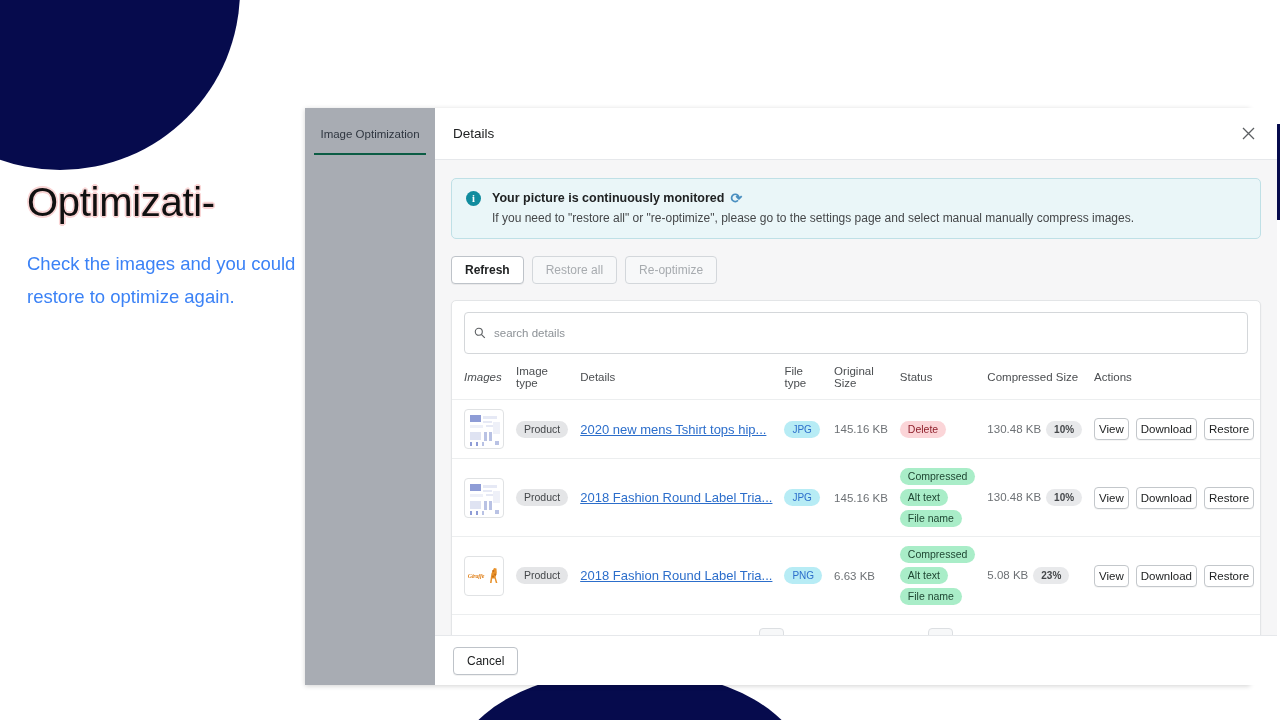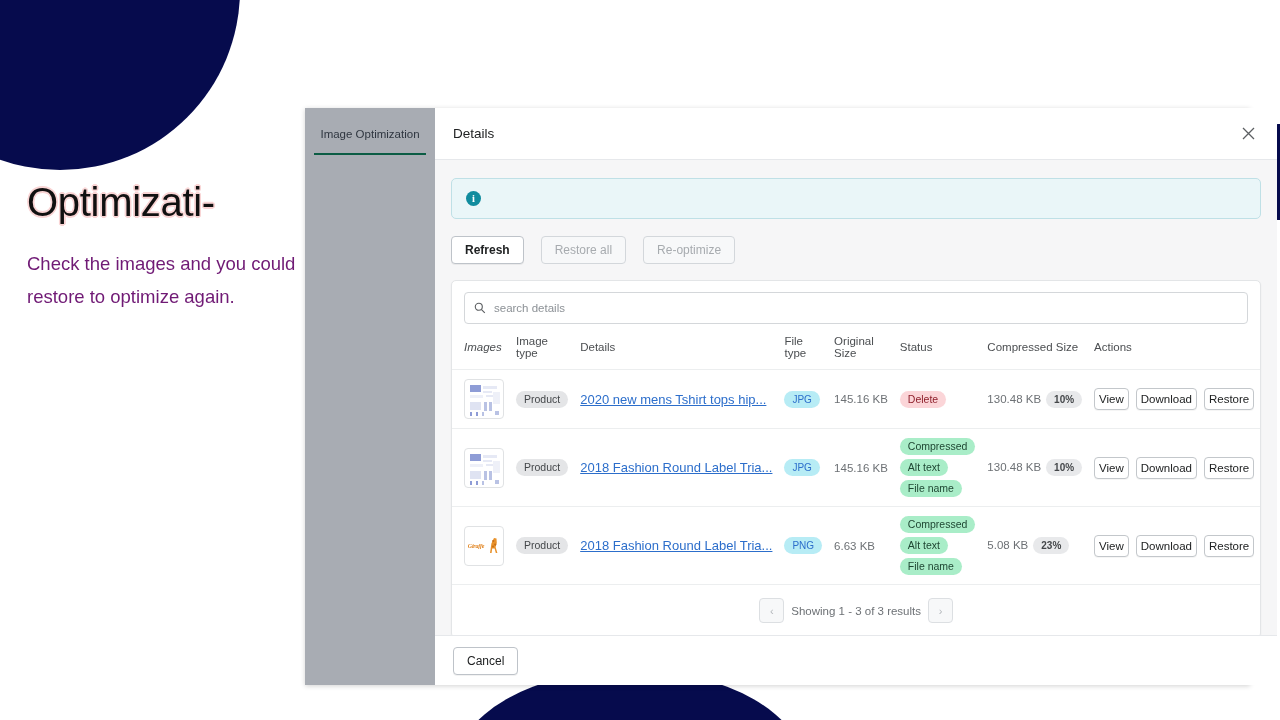--- a/index.html
+++ b/index.html
@@ -40,21 +40,21 @@
     letter-spacing: -0.3px;
     text-shadow:
       1.6px 0 0 #f9d5d5, -1.6px 0 0 #f9d5d5,
       0 1.6px 0 #f9d5d5, 0 -1.6px 0 #f9d5d5,
       1.2px 1.2px 0 #f9d5d5, -1.2px 1.2px 0 #f9d5d5,
       1.2px -1.2px 0 #f9d5d5, -1.2px -1.2px 0 #f9d5d5;
   }
   .promo-sub {
     margin-top: 20px;
     font-size: 18.5px; line-height: 33px;
-    color: #701a75; font-weight: 400;
+    color: #3b82f6; font-weight: 400;
   }
 
   
   .window {
     position: absolute; left: 305px; top: 108px;
     width: 945px; height: 577px;
     background: #ffffff;
     box-shadow: 0 1px 5px rgba(0,0,0,.18);
     z-index: 2; display: flex;
   }
@@ -119,21 +119,21 @@
     font-size: 12.5px; color: #202223; font-weight: 700;
     display: flex; align-items: center; gap: 6px;
   }
   .spinner { color: #4a8fc0; font-size: 14px; }
   .banner-sub {
     margin-top: 4px;
     font-size: 12px; color: #454749; line-height: 16px;
   }
 
   
-  .toolbar { display: flex; gap: 17px; margin-top: 17px; }
+  .toolbar { display: flex; gap: 8px; margin-top: 17px; }
   .btn {
     font-family: "Liberation Sans", sans-serif;
     background: #ffffff; border: 1px solid #bec3c9;
     border-radius: 4px; padding: 6px 13px;
     font-size: 12px; color: #202223;
     cursor: pointer; box-shadow: 0 1px 0 rgba(0,0,0,.05);
     white-space: nowrap;
   }
   .btn-strong { font-weight: 700; }
   .btn-disabled {
@@ -145,21 +145,21 @@
   
   .card {
     margin-top: 16px; background: #ffffff;
     border: 1px solid #e3e5e7; border-radius: 5px;
     box-shadow: 0 1px 2px rgba(0,0,0,.05);
   }
   .search-wrap { padding: 11px 12px 8px 12px; }
   .search-box {
     display: flex; align-items: center; gap: 8px;
     border: 1px solid #d4d7da; border-radius: 4px;
-    height: 32px; padding: 0 9px; background: #ffffff;
+    height: 42px; padding: 0 9px; background: #ffffff;
   }
   .search-box svg { flex: 0 0 12px; }
   .search-input {
     border: 0; outline: 0; flex: 1;
     font-family: "Liberation Sans", sans-serif;
     font-size: 11.5px; color: #202223; background: transparent;
   }
   .search-input::placeholder { color: #8c9196; }
 
   table { width: 100%; border-collapse: collapse; }
@@ -280,20 +280,27 @@
         <svg width="13" height="13" viewBox="0 0 13 13" aria-hidden="true">
           <path d="M1 1 L12 12 M12 1 L1 12" stroke="#5c5f62" stroke-width="1.3" fill="none"></path>
         </svg>
       </div>
     </div>
 
     <div class="modal-body">
 
       <div class="banner">
         <div class="info-icon">i</div>
+        <div>
+          <div class="banner-title">
+            <span>Your picture is continuously monitored</span>
+            <span class="spinner">⟳</span>
+          </div>
+          <div class="banner-sub">If you need to "restore all" or "re-optimize", please go to the settings page and select manual manually compress images.</div>
+        </div>
       </div>
 
       <div class="toolbar">
         <button class="btn btn-strong">Refresh</button>
         <button class="btn btn-disabled">Restore all</button>
         <button class="btn btn-disabled">Re-optimize</button>
       </div>
 
       <div class="card">
 

